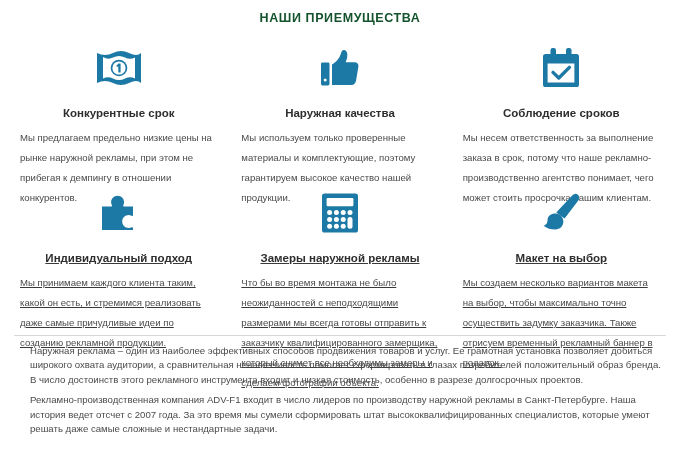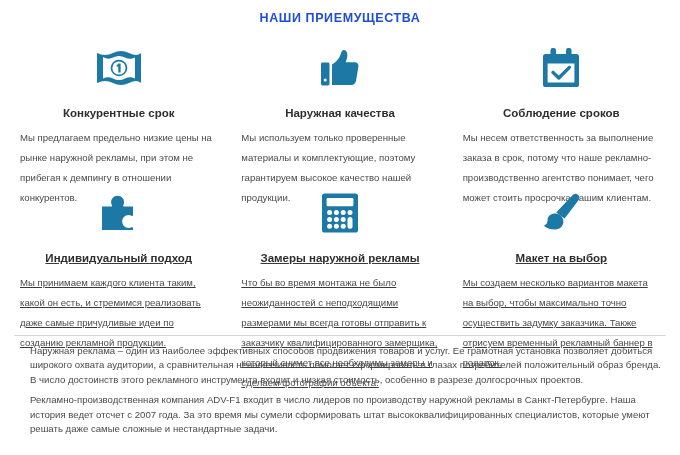--- a/index.html
+++ b/index.html
@@ -17,21 +17,21 @@
   .page {
     position: relative;
     width: 680px;
     height: 455px;
     box-sizing: border-box;
   }
   .page-title {
     text-align: center;
     font-size: 12.5px;
     font-weight: bold;
-    color: #1d4ed8;
+    color: #14532d;
     letter-spacing: 0.6px;
     margin: 10px 0 0 0;
     padding: 0;
     line-height: 16px;
   }
   .grid {
     display: flex;
     flex-wrap: wrap;
     padding: 0 8px;
     box-sizing: border-box;

